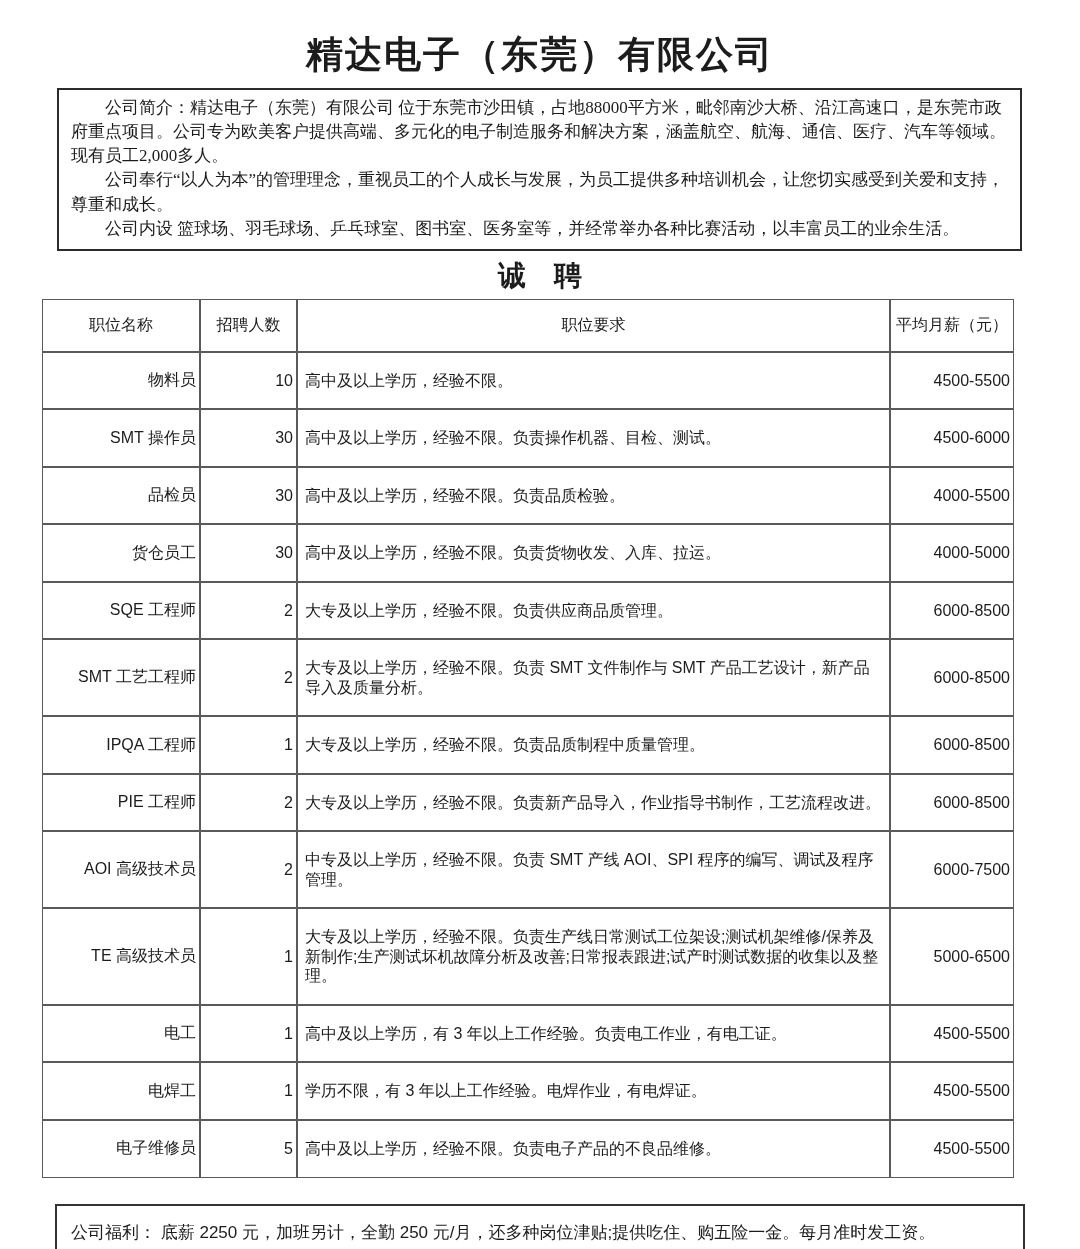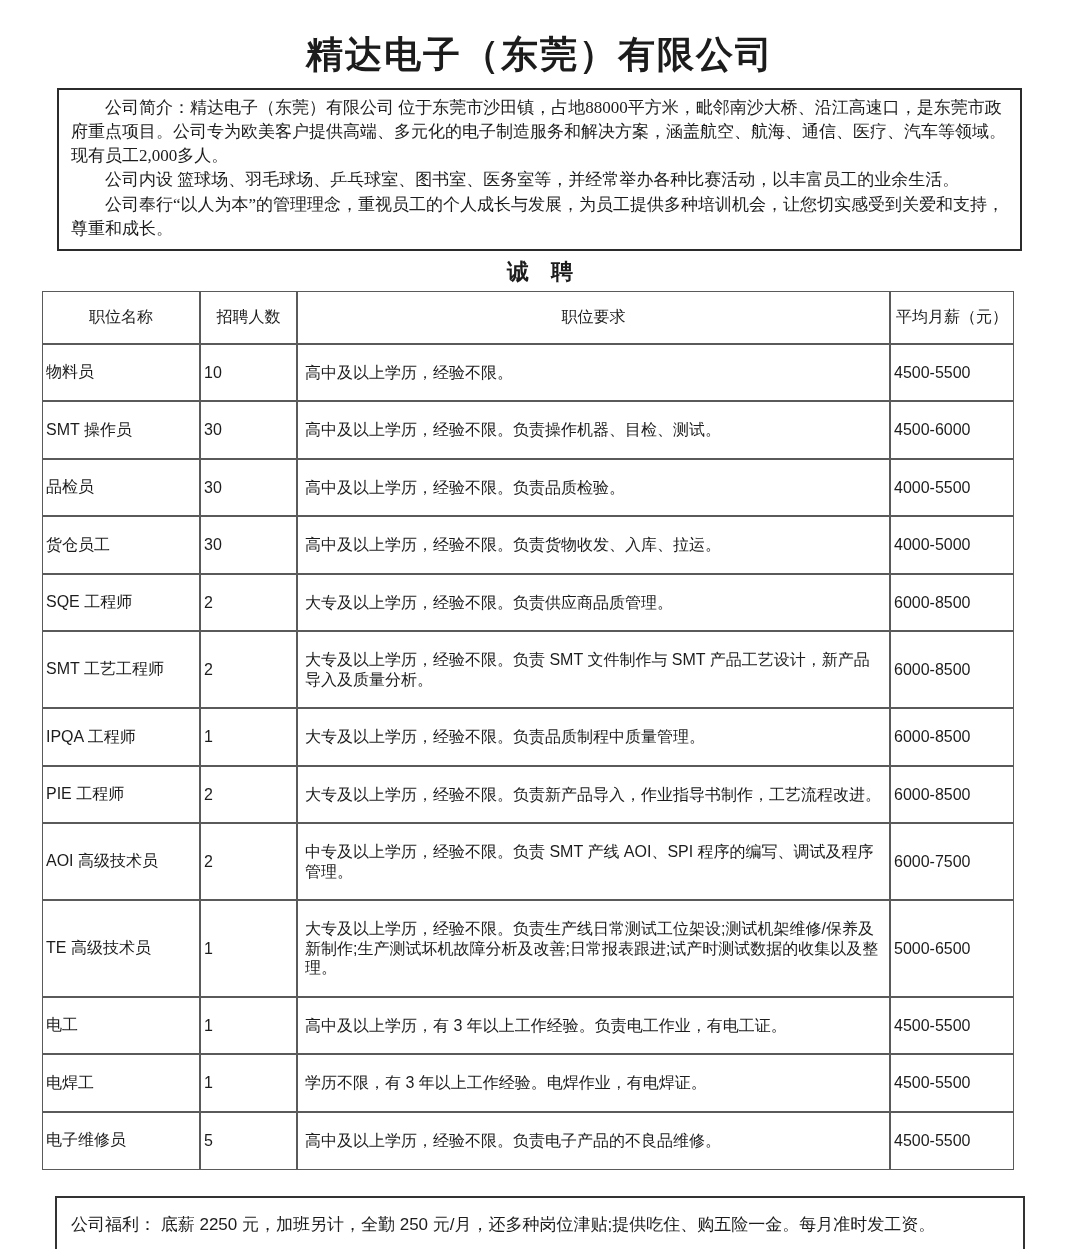--- a/index.html
+++ b/index.html
@@ -25,42 +25,42 @@
     margin: 0 58px 0 57px;
     border: 2px solid #2b2b2b;
     padding: 6px 12px 8px 12px;
     font-size: 17px;
     line-height: 1.42;
   }
   .intro-box p { text-indent: 2em; font-family: Liberation Serif, serif; }
 
   .recruit-heading {
     text-align: center;
-    font-size: 22px;
+    font-size: 28px;
     font-weight: bold;
     margin: 6px 0 4px 0;
   }
 
   table.job-table {
     margin-left: 42px;
     width: 972px;
     border-collapse: separate;
     border-spacing: 0;
     font-size: 16px;
     table-layout: fixed;
   }
   .job-table th, .job-table td {
     border: 1px solid #5a5a5a;
     font-weight: normal;
     vertical-align: middle;
     background: #fff;
   }
   .job-table thead th { height: 29px; text-align: center; padding: 15px 2px; }
   .job-table tbody td { height: 52px; }
-  .cell-center { text-align: left; padding: 0 3px; }
+  .cell-center { text-align: right; padding: 0 3px; }
   .cell-req { text-align: left; padding: 18px 7px; line-height: 1.22; }
 
   .benefits-box {
     margin: 26px 55px 0 55px;
     border: 2px solid #333333;
     padding: 15px 14px;
     font-size: 17px;
   }
 
   .doc-footer {
@@ -73,22 +73,22 @@
 </style>
 </head>
 <body>
 
 <div class="page">
 
   <div class="page-title">精达电子（东莞）有限公司</div>
 
   <div class="intro-box">
     <p>公司简介：精达电子（东莞）有限公司 位于东莞市沙田镇，占地88000平方米，毗邻南沙大桥、沿江高速口，是东莞市政府重点项目。公司专为欧美客户提供高端、多元化的电子制造服务和解决方案，涵盖航空、航海、通信、医疗、汽车等领域。现有员工2,000多人。</p>
+    <p>公司奉行“以人为本”的管理理念，重视员工的个人成长与发展，为员工提供多种培训机会，让您切实感受到关爱和支持，尊重和成长。</p>
     <p>公司内设 篮球场、羽毛球场、乒乓球室、图书室、医务室等，并经常举办各种比赛活动，以丰富员工的业余生活。</p>
-    <p>公司奉行“以人为本”的管理理念，重视员工的个人成长与发展，为员工提供多种培训机会，让您切实感受到关爱和支持，尊重和成长。</p>
   </div>
 
   <div class="recruit-heading">诚　聘</div>
 
   <table class="job-table">
     <colgroup>
       <col style="width:158px">
       <col style="width:97px">
       <col style="width:593px">
       <col style="width:124px">

